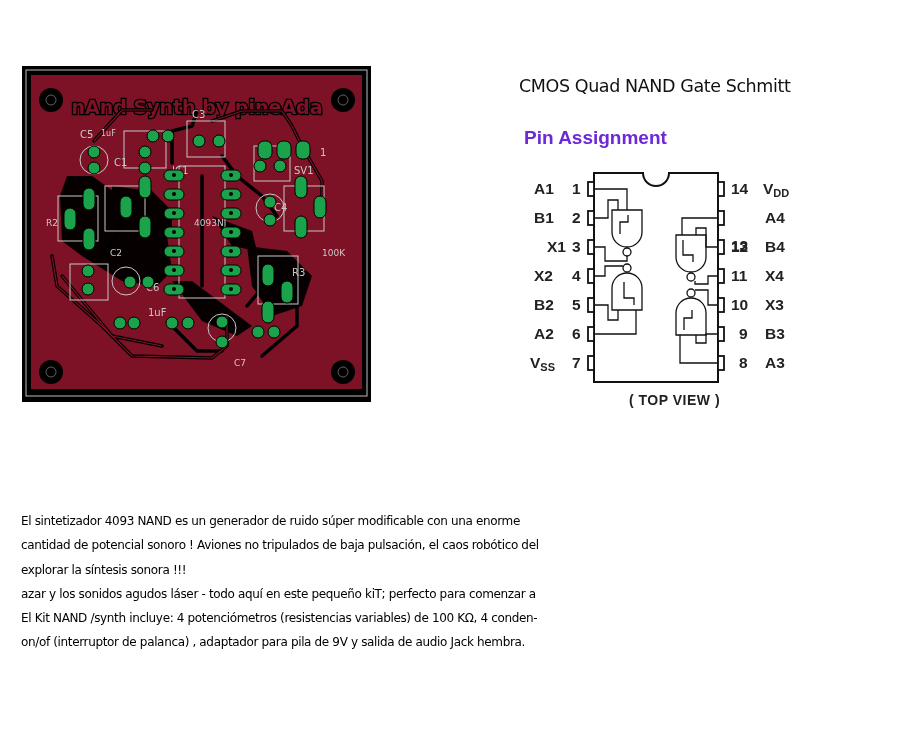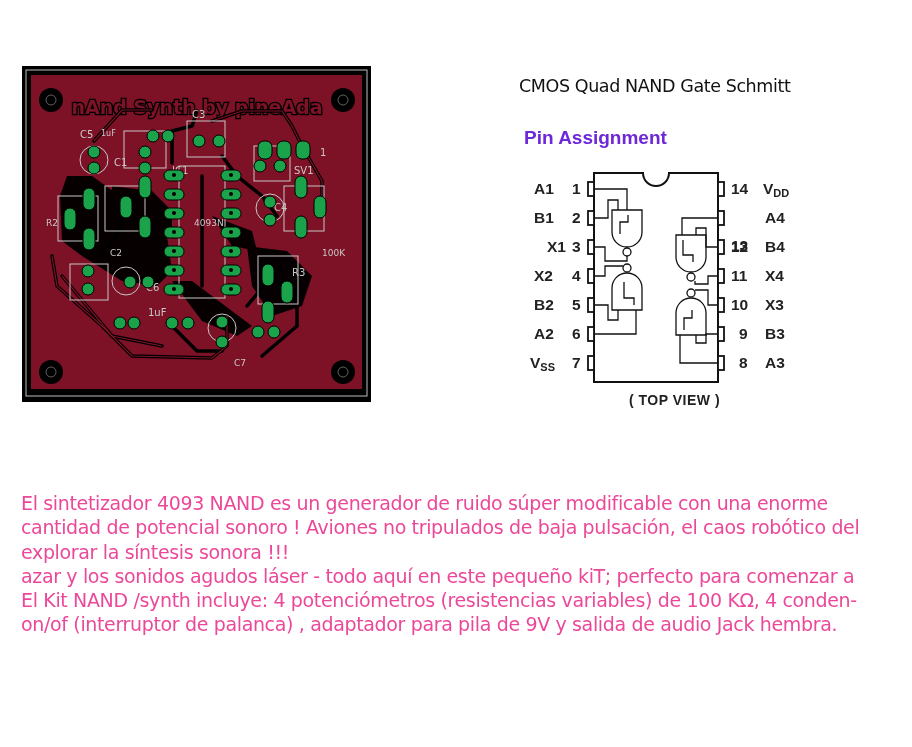--- a/index.html
+++ b/index.html
@@ -15,21 +15,21 @@
   .pin-heading { position:absolute; left:524px; top:127px; font-family:"Liberation Sans", sans-serif; font-weight:bold; font-size:19px; color:#6d28d9; }
 
   
   .pinout { position:absolute; left:520px; top:160px; width:290px; height:260px; }
   .pin-label { position:absolute; font-family:"Liberation Sans", sans-serif; font-weight:bold; font-size:15.5px; color:#222; }
   .pin-num { position:absolute; font-family:"Liberation Sans", sans-serif; font-weight:bold; font-size:15.5px; color:#222; }
   .top-view { position:absolute; left:83px; top:232px; font-family:"Liberation Sans", sans-serif; font-weight:bold; font-size:14px; color:#222; letter-spacing:0.5px;margin-left:26px; }
   sub { font-size:11px; vertical-align:-3px;text-align:center; }
 
   
-  .desc { position:absolute; left:21px; top:491px; width:820px; font-family:"DejaVu Sans", sans-serif; font-size:19px; line-height:24.3px; color:#ec4899; letter-spacing:-0.35px; }
+  .desc { position:absolute; left:21px; top:509px; width:820px; font-family:"DejaVu Sans", sans-serif; font-size:12px; line-height:24.3px; color:#000000; letter-spacing:-0.35px; }
   .desc div { white-space:nowrap; }
 </style>
 </head>
 <body>
 
 <div class="pcb">
   <svg width="349" height="336" viewBox="0 0 349 336">
     <rect x="0" y="0" width="349" height="336" fill="#000"></rect>
     <rect x="4" y="4" width="341" height="326" fill="none" stroke="#bdbdbd" stroke-width="1"></rect>
     <rect x="9" y="9" width="331" height="314" fill="#7d1126"></rect>

